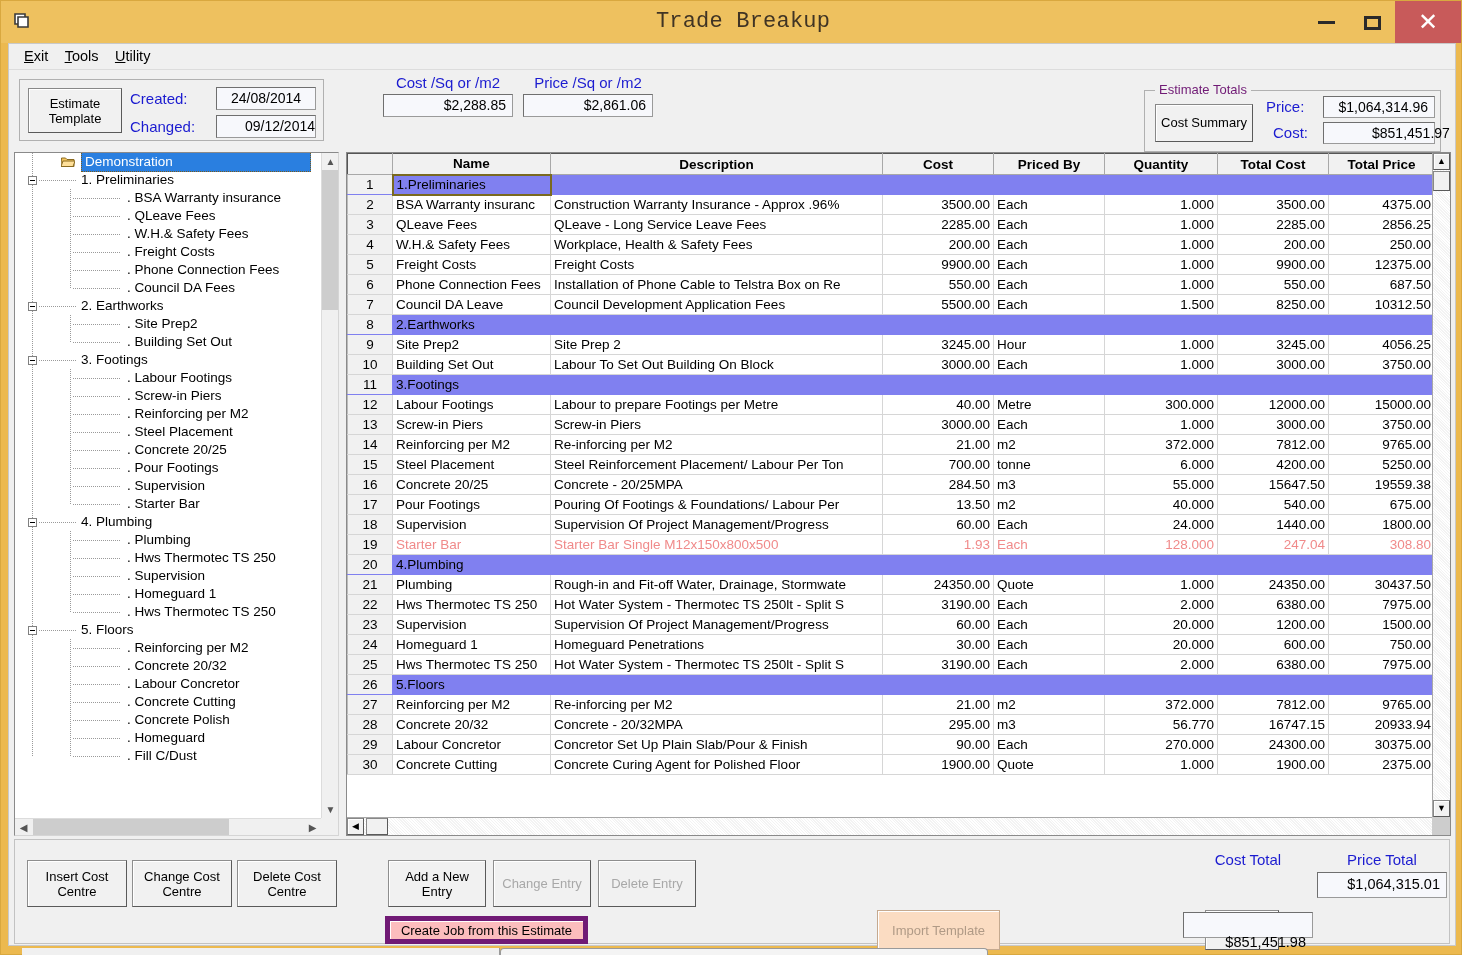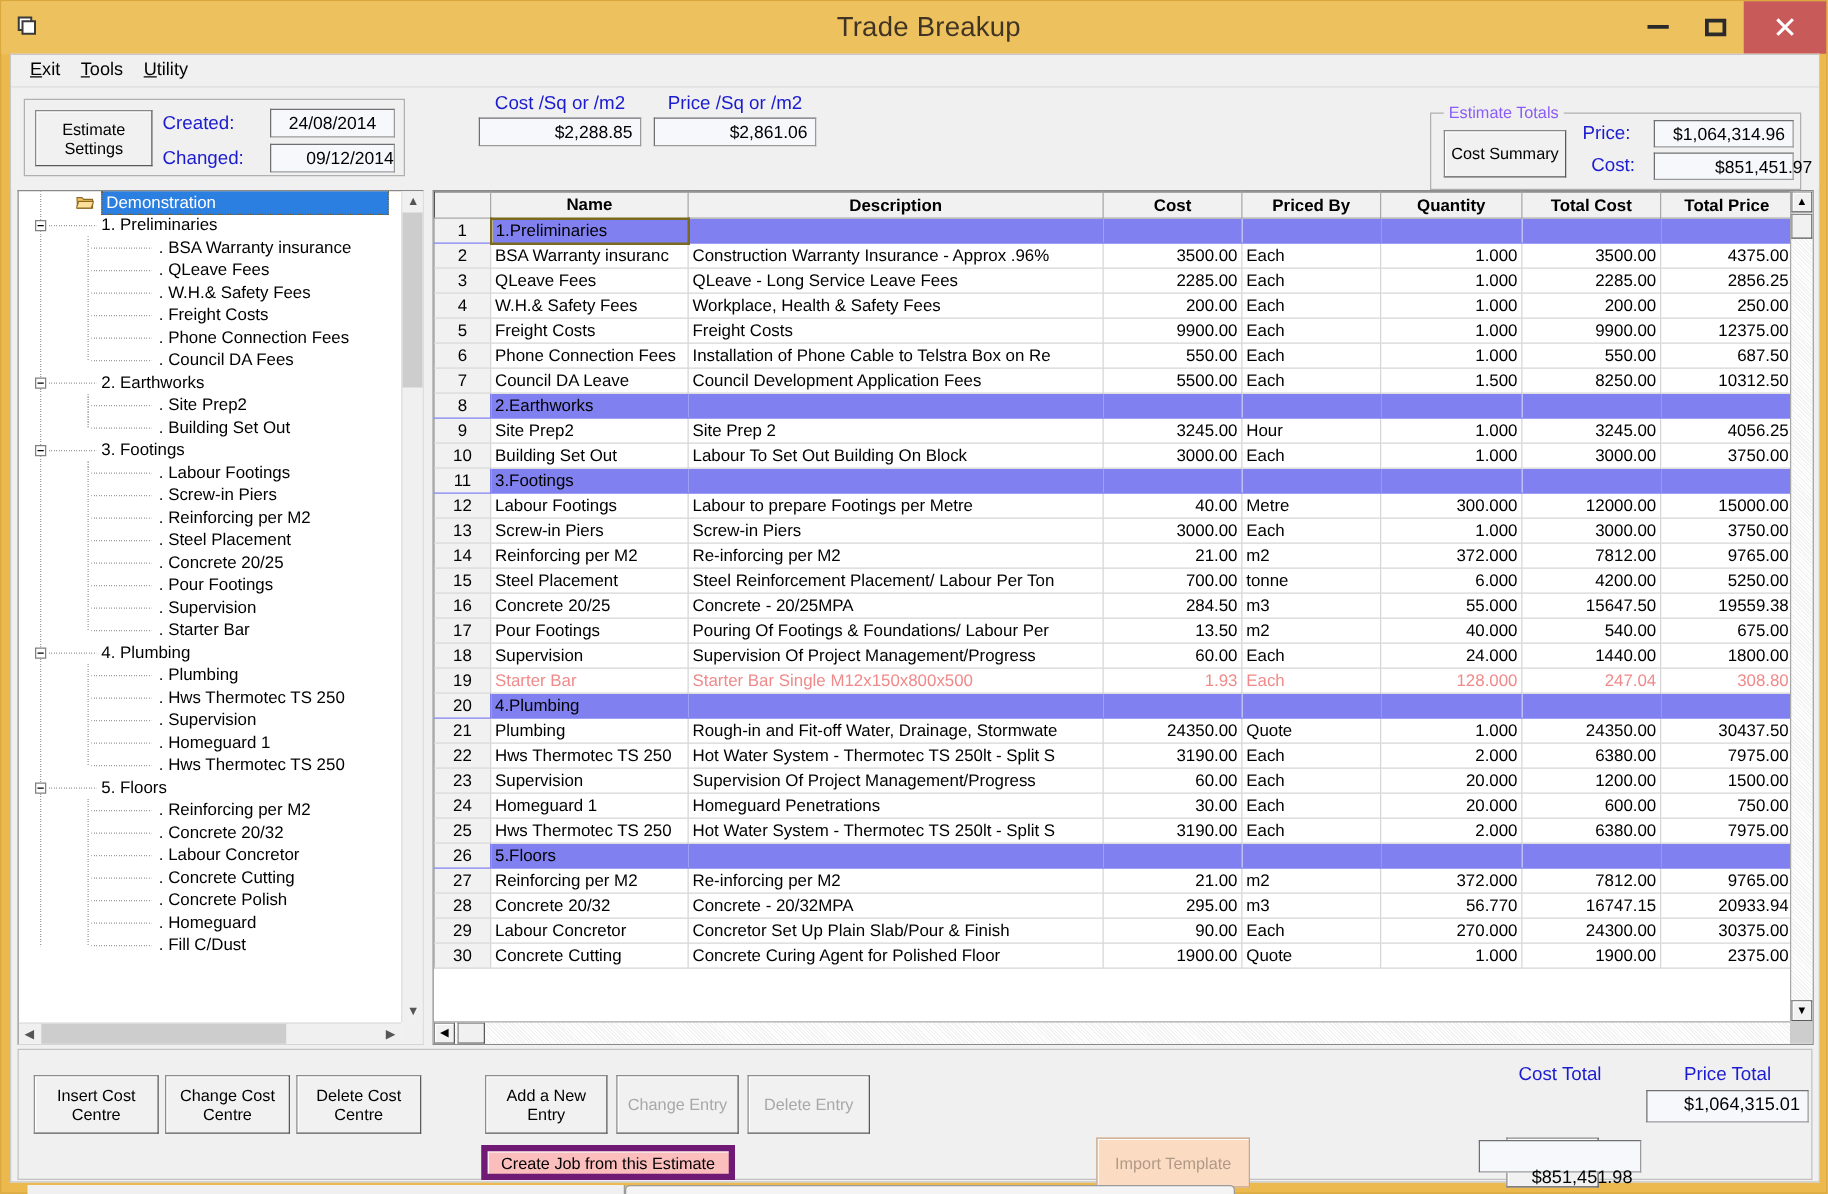--- a/index.html
+++ b/index.html
@@ -18,21 +18,21 @@
     border: 1px solid #d9a83f;
   }
   #titlebar {
     position: absolute; left: 0; top: 0; right: 0; height: 42px;
     background: #eec15f;
   }
   #titlebar .title {
     position: absolute; left: 0; right: 0; top: 8px;
     text-align: center;
     font-size: 22px; color: #403424;
-    font-family: Liberation Sans, sans-serif;
+    font-family: Liberation Mono, monospace;
     letter-spacing: 0.2px;
     padding-left: 24px;
   }
   #app-icon {
     position: absolute; left: 12px; top: 11px;
     width: 20px; height: 18px;
   }
   .winbtns { position: absolute; right: 0; top: 0; height: 42px; }
   .winbtn {
     float: left; width: 46px; height: 42px; position: relative;
@@ -71,21 +71,21 @@
     background: #f0f0f0;
     border-top: 1px solid #dcdcdc;
   }
   .groupbox {
     position: absolute;
     border: 1px solid #b0b0b0;
   }
   .groupbox > .legend {
     position: absolute; top: -9px; left: 10px;
     background: #f0f0f0; padding: 0 4px;
-    font-size: 13px; color: #8b5cf6;
+    font-size: 13px; color: #701a75;
   }
   #estsettings-box { left: 10px; top: 9px; width: 305px; height: 62px; }
   #btn-estimate-settings {
     position: absolute; left: 8px; top: 8px; width: 94px; height: 45px;
     background: #f1f1f1; border: 1px solid #888; border-right-color:#5a5a5a; border-bottom-color:#5a5a5a;
     box-shadow: inset 1px 1px 0 #fff;
     font-size: 13px; line-height: 15px; text-align: center;
     padding-top: 7px; cursor: default;
   }
   .lblblue { color: #1b1bd0; font-size: 15px; }
@@ -365,21 +365,21 @@
       <span class="menu-item"><u>E</u><span>xit</span></span>
       <span class="menu-item"><u>T</u>ools</span>
       <span class="menu-item"><u>U</u>tility</span>
     </div>
 
     <div id="toolpanel">
 
       <div class="groupbox" id="estsettings-box">
         <div id="btn-estimate-settings">
           <div>Estimate</div>
-          <div>Settings</div>
+          <div>Template</div>
         </div>
         <span class="lblblue" id="lbl-created">Created:</span>
         <div class="tbox" id="val-created">24/08/2014</div>
         <span class="lblblue" id="lbl-changed">Changed:</span>
         <div class="tbox" id="val-changed">09/12/2014</div>
       </div>
 
       <div id="cost-sq-wrap">
         <span class="sqlabel">Cost /Sq or /m2</span>
         <div class="tbox sqvalue">$2,288.85</div>

